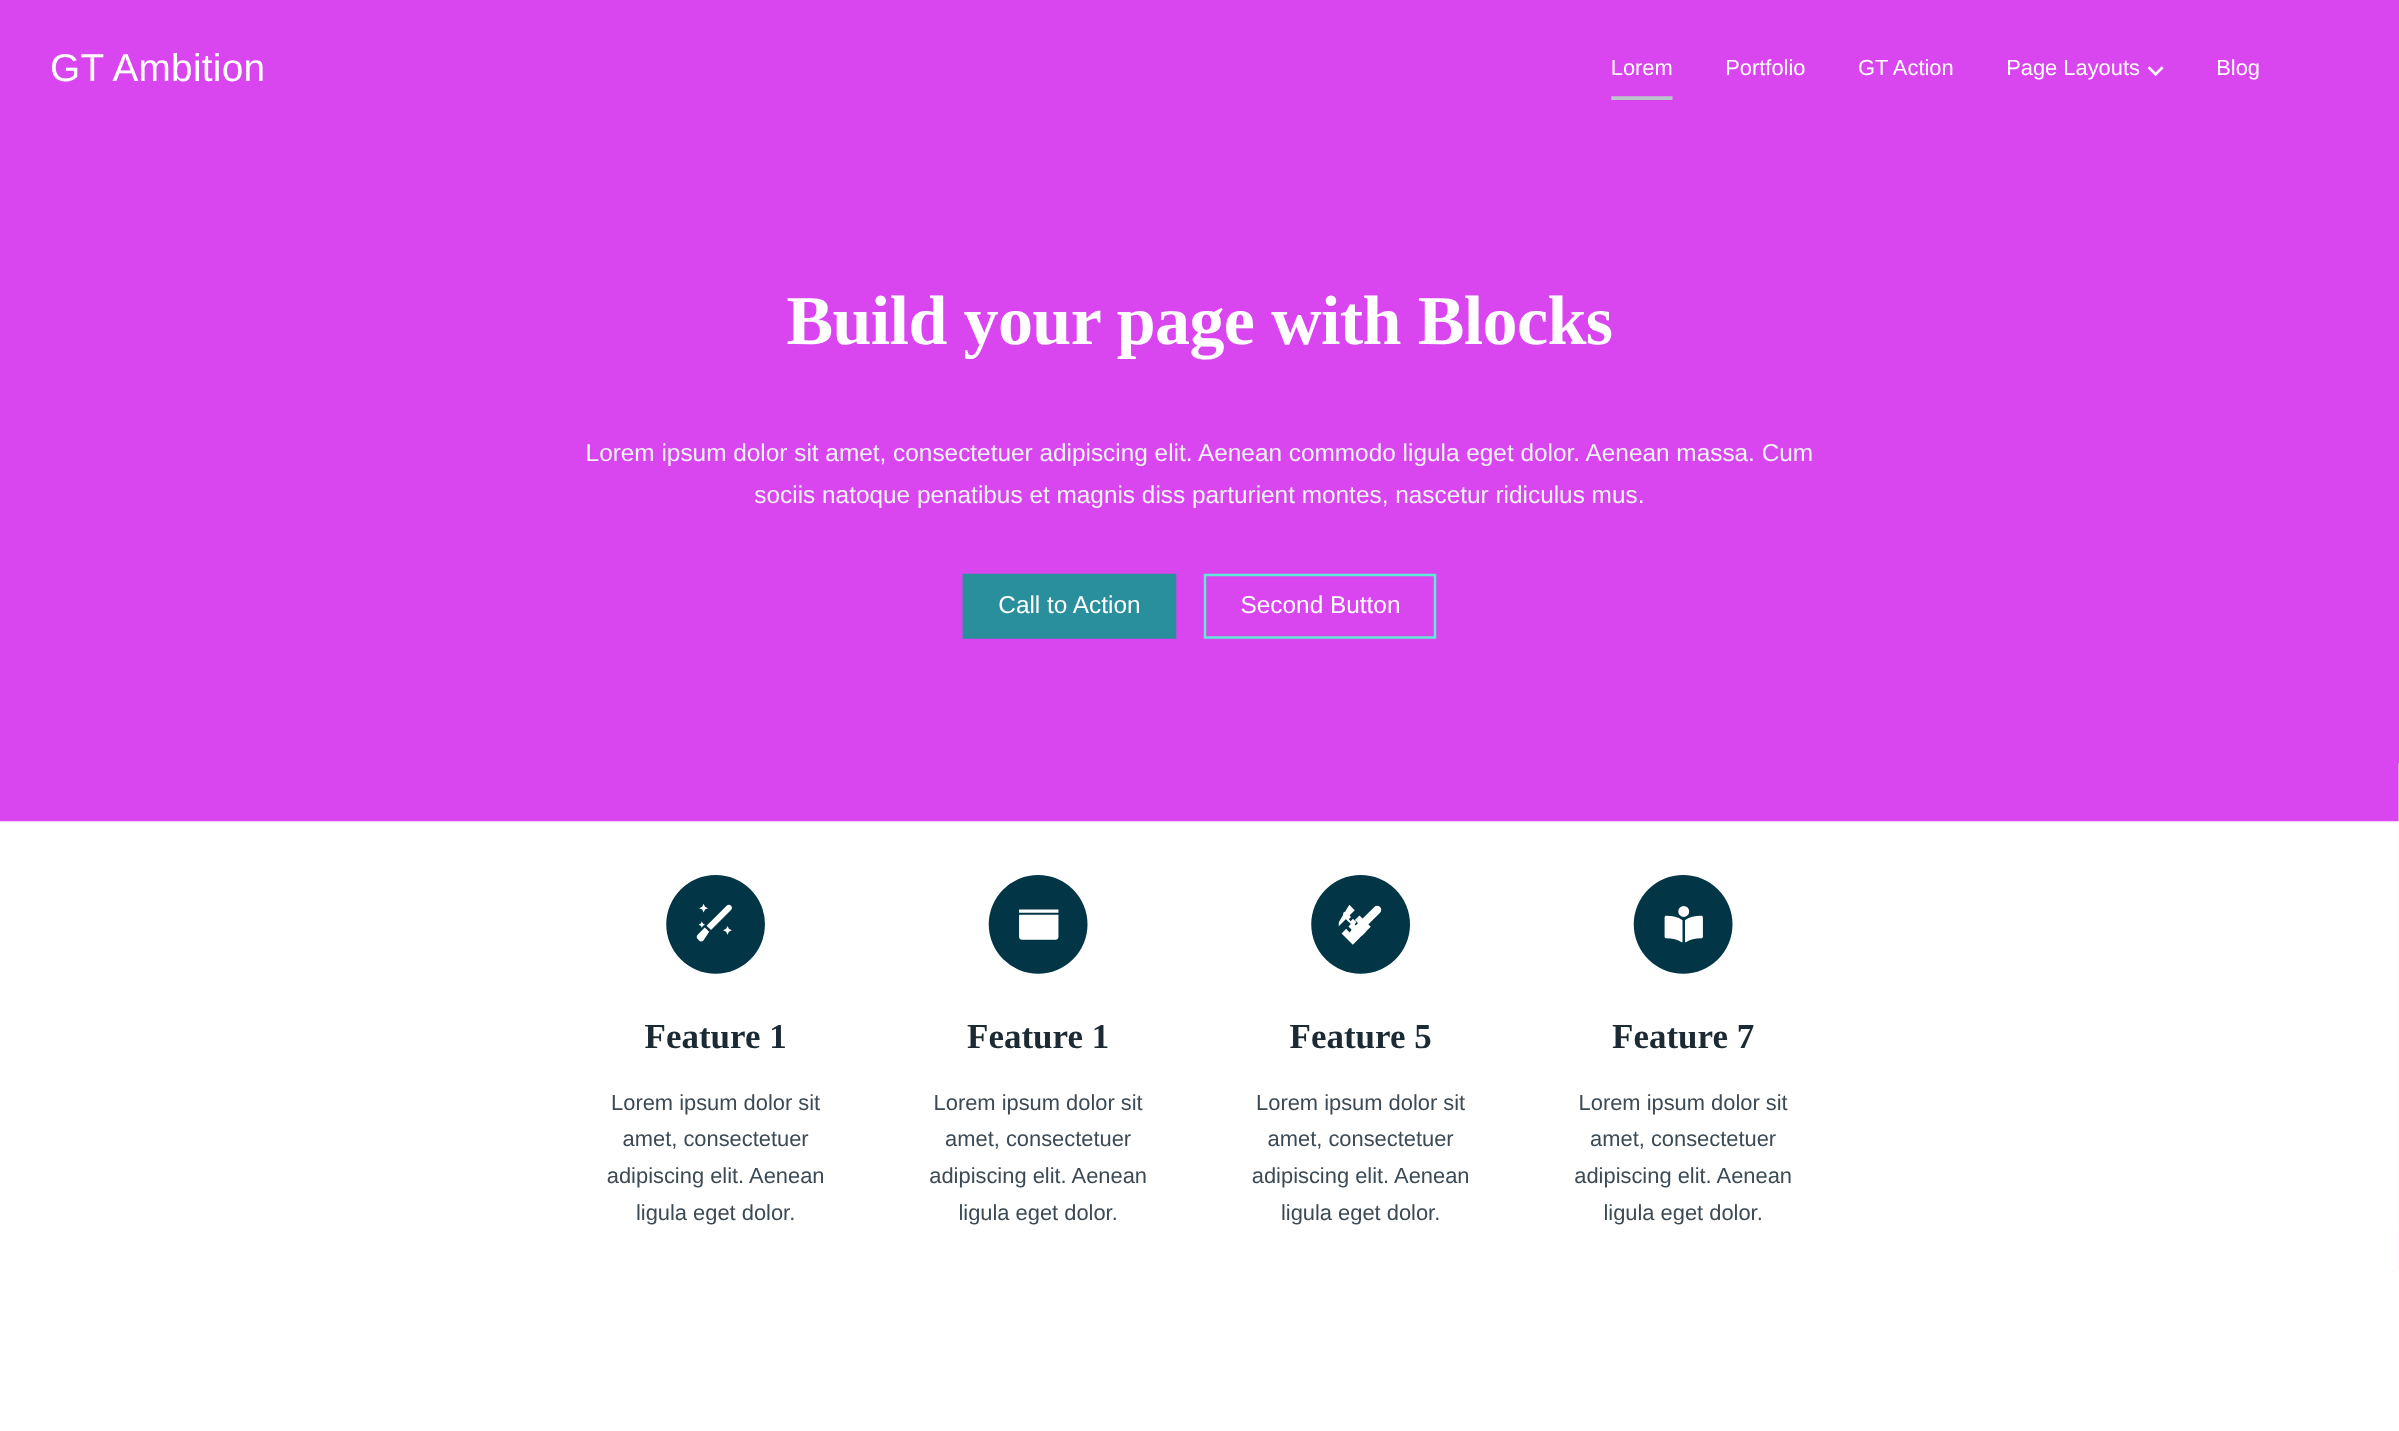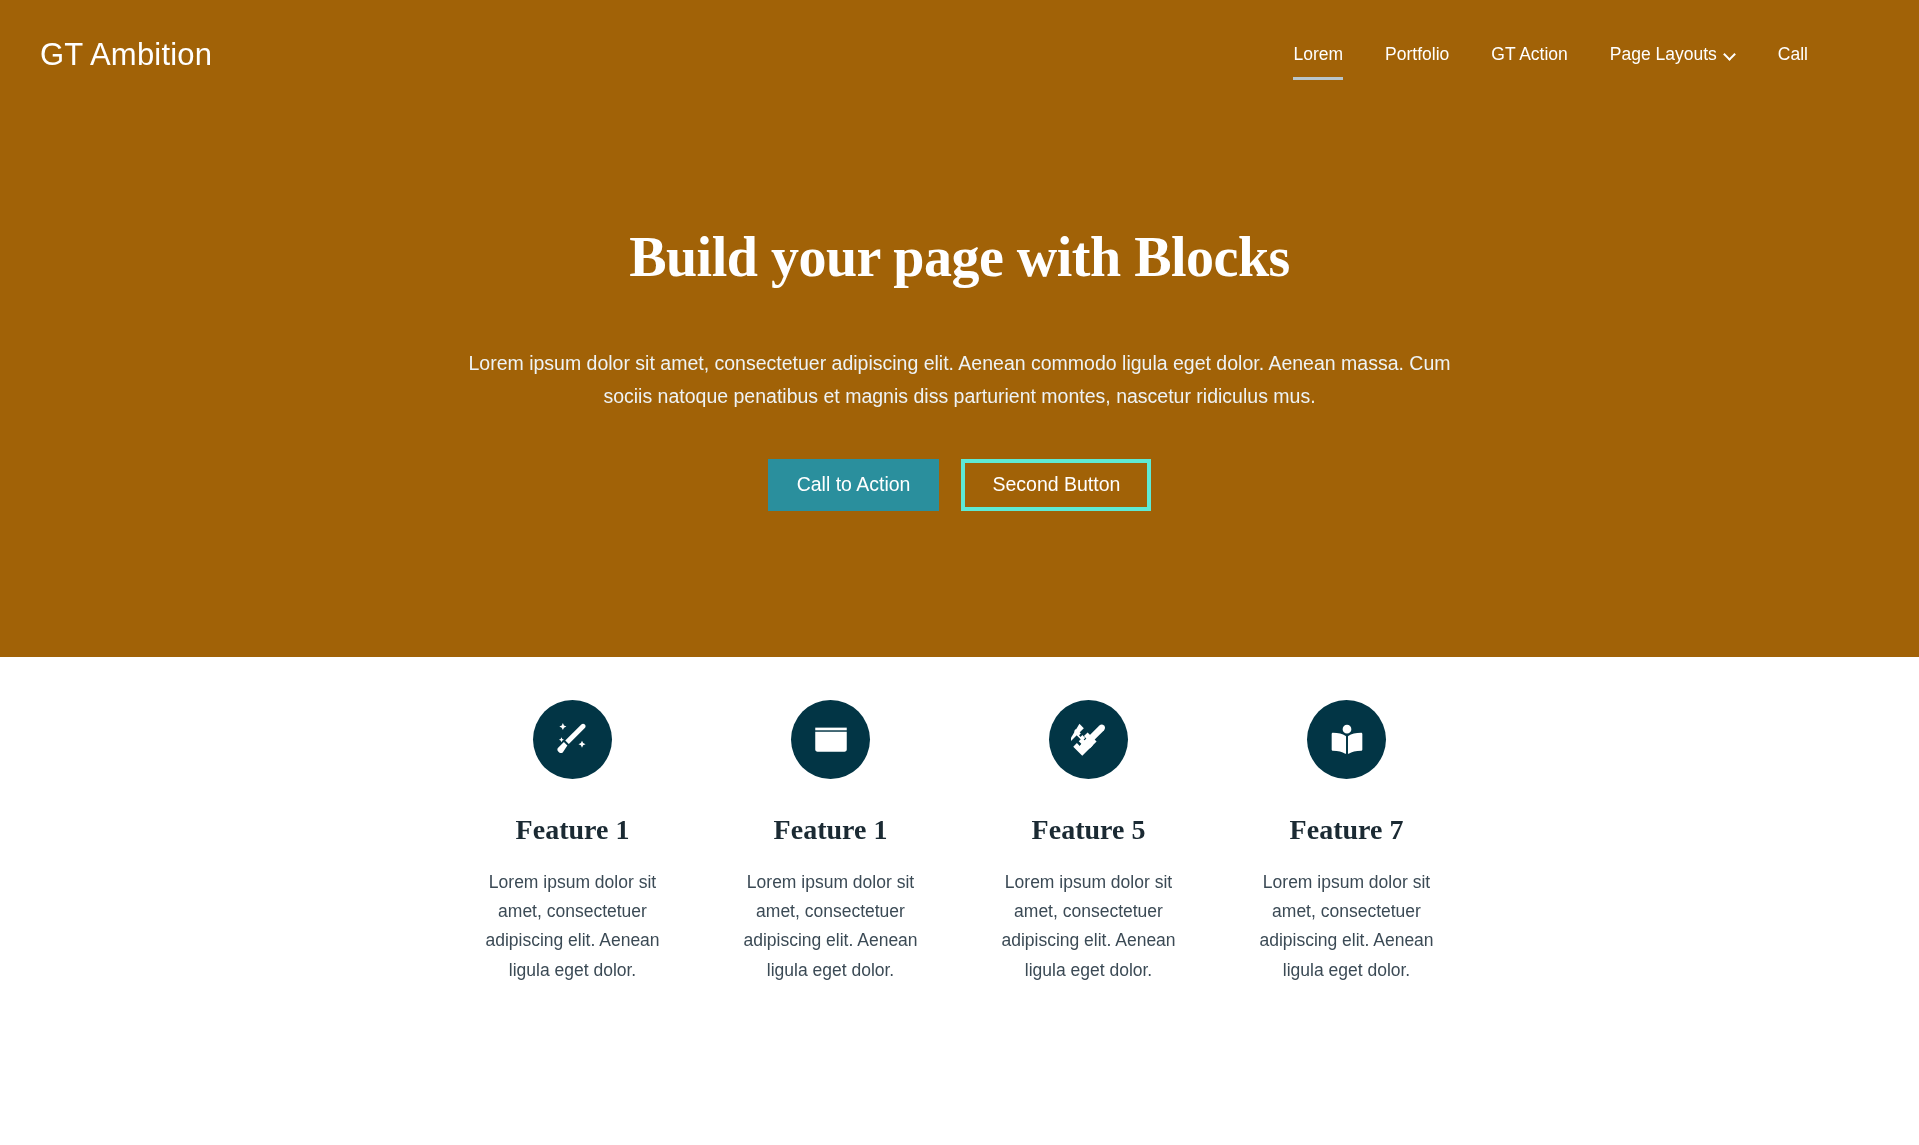--- a/index.html
+++ b/index.html
@@ -17,21 +17,21 @@
     width: 1919px;
     height: 1145px;
     position: relative;
   }
 
   
   .hero {
     position: relative;
     width: 100%;
     height: 657px;
-    background: #a16207;
+    background: #d946ef;
     padding-left: 42px;
   }
 
   
   .site-header {
     position: absolute;
     top: 0; left: 0; right: 0;
     height: 108px;
     display: flex;
     align-items: center;
@@ -148,21 +148,21 @@
   .btn-primary {
     background: #2a8f9d;
     color: #ffffff;
     padding: 0 29px;
     height: 52px;
   }
 
   .btn-secondary {
     background: transparent;
     color: #ffffff;
-    border: 4px solid #5eead4;
+    border: 2px solid #5eead4;
     padding: 0 27px;
     height: 52px;
   }
 
   
   .features-section {
     width: 100%;
     background: #ffffff;
     padding-top: 43px;
   }
@@ -240,21 +240,21 @@
         <a class="nav-item" href="#">
           <span>GT Action</span>
         </a>
 
         <a class="nav-item" href="#">
           <span>Page Layouts</span>
           <span class="chev"></span>
         </a>
 
         <a class="nav-item" href="#">
-          <span>Call</span>
+          <span>Blog</span>
         </a>
 
       </nav>
     </header>
 
     <div class="hero-inner">
       <h1 class="hero-title">Build your page with Blocks</h1>
       <p class="hero-text">Lorem ipsum dolor sit amet, consectetuer adipiscing elit. Aenean commodo ligula eget dolor. Aenean massa. Cum sociis natoque penatibus et magnis diss parturient montes, nascetur ridiculus mus.</p>
 
       <div class="hero-buttons">

